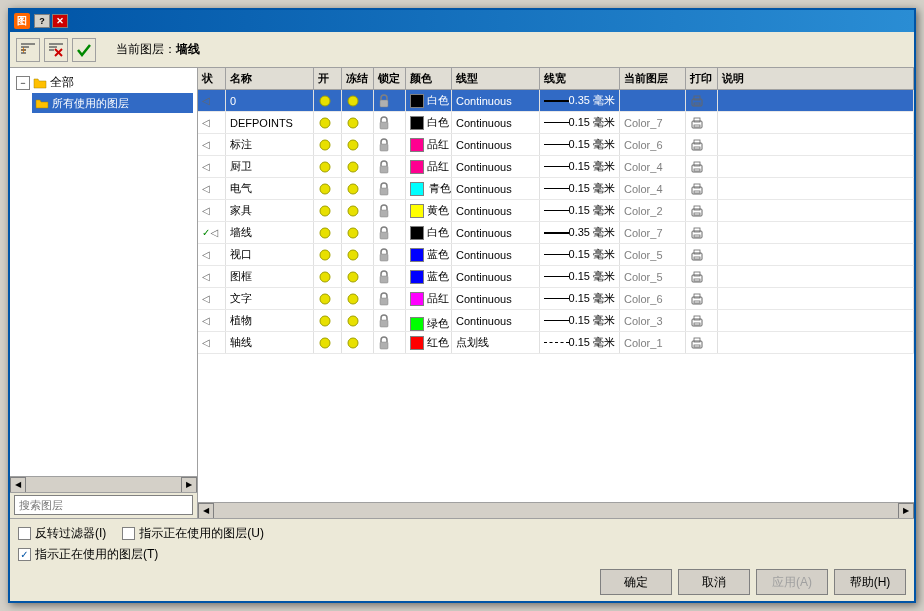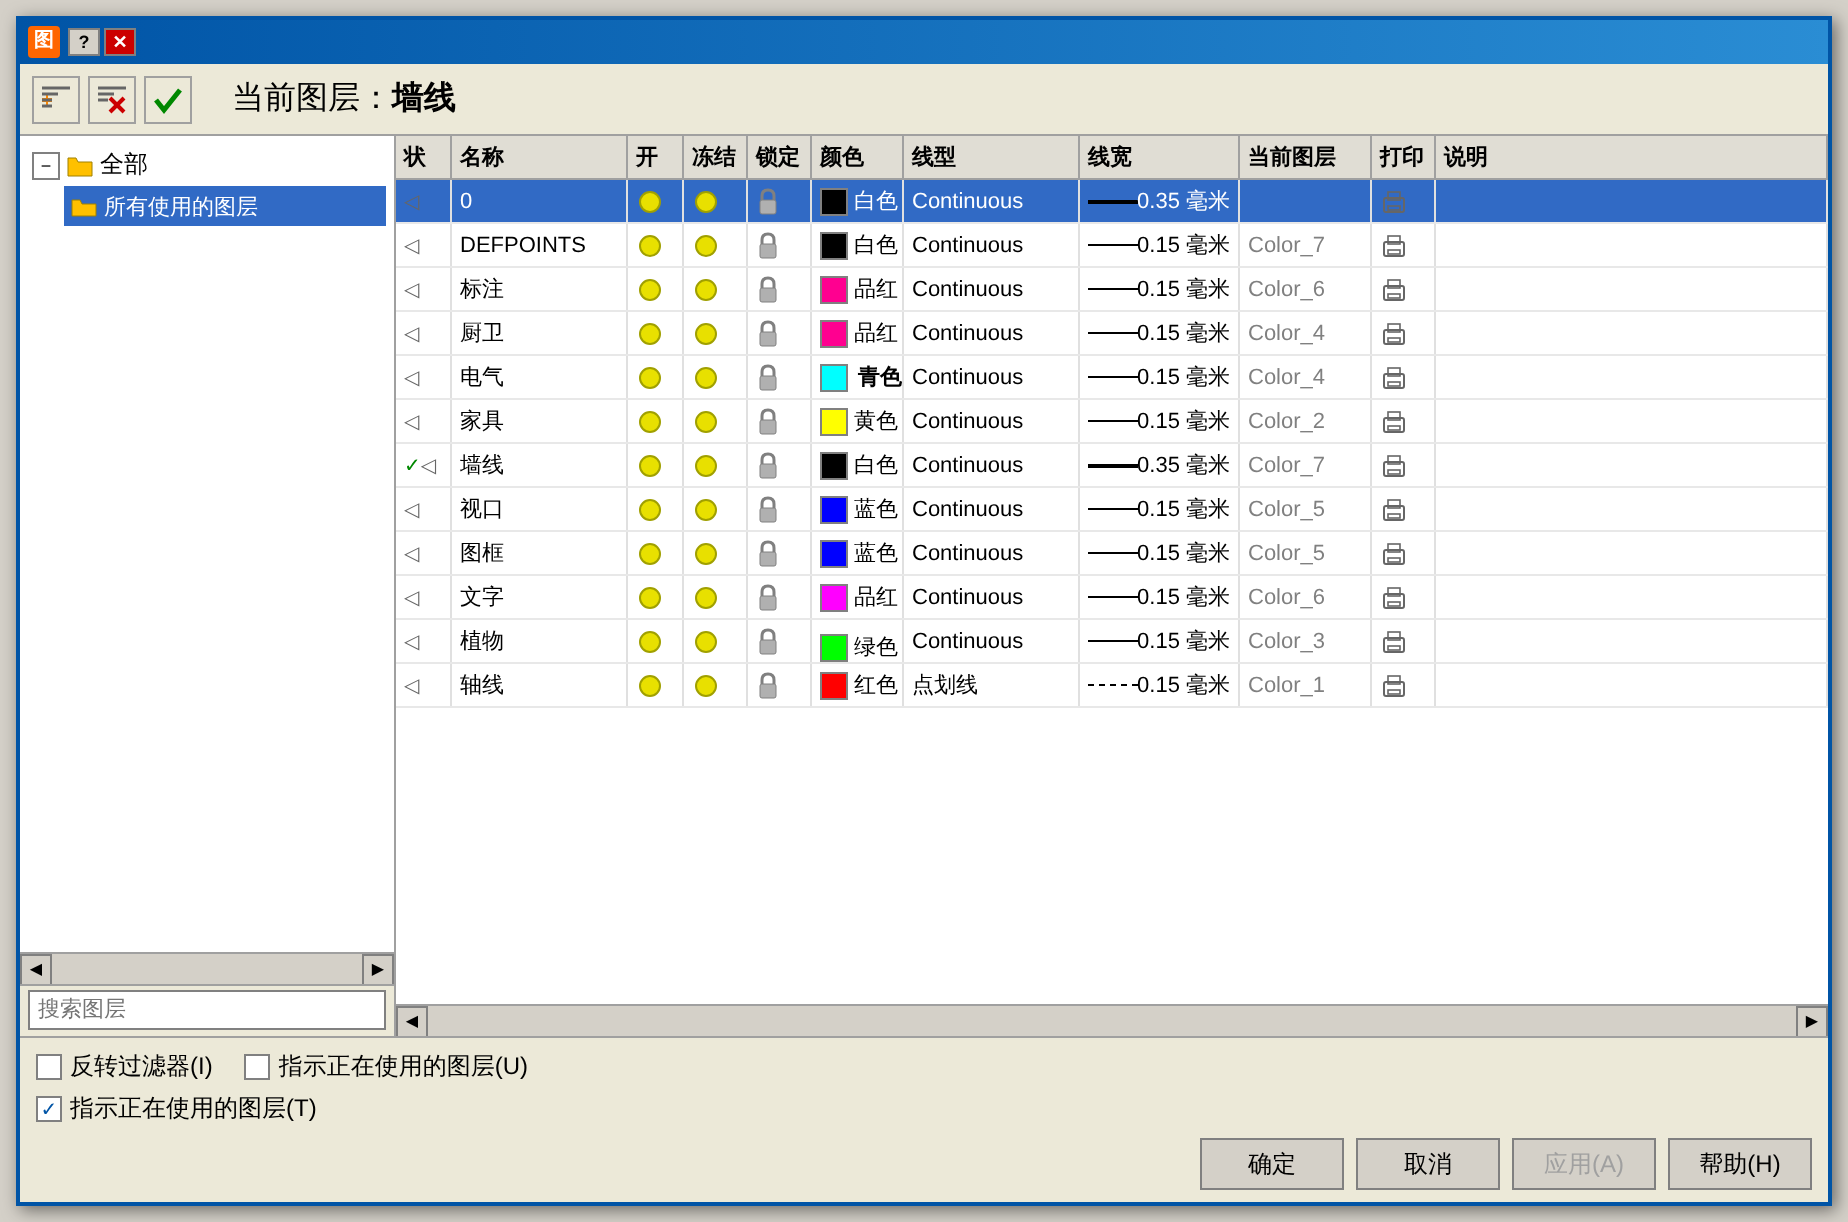--- a/index.html
+++ b/index.html
@@ -328,21 +328,21 @@
           <line x1="15" y1="8" x2="8" y2="15" stroke="#cc0000" stroke-width="2"></line>
         </svg>
       </div>
       <div class="tb-btn" title="置为当前">
         <svg width="18" height="18" viewBox="0 0 18 18">
           <polyline points="3,9 7,14 15,4" stroke="#008800" stroke-width="2.5" fill="none"></polyline>
         </svg>
       </div>
     </div>
     <div class="toolbar-right">
-      <span style="font-size:16px;">
+      <span style="font-size:12px;">
         <span>当前图层：</span><span style="font-weight:bold;">墙线</span>
       </span>
     </div>
   </div>
 
   <div class="main-content">
 
     <div class="left-panel">
       <div class="tree-area">
         <div class="tree-item">
@@ -563,21 +563,21 @@
               </svg>
             </div>
             <div class="cell" style="width: 32px;">
               <svg width="12" height="14" viewBox="0 0 12 14">
                 <rect x="2" y="6" width="8" height="7" rx="1" fill="#b0b0b0" stroke="#808080" stroke-width="0.5"></rect>
                 <path d="M3,6 L3,4 Q3,1 6,1 Q9,1 9,4 L9,6" fill="none" stroke="#808080" stroke-width="1.5"></path>
               </svg>
             </div>
             <div class="cell" style="width: 46px;">
               <span class="color-swatch" style="background: rgb(0, 255, 255);"></span>
-              <span style="margin-left: 5px; font-weight: bold;">青色</span>
+              <span style="margin-left: 5px;">青色</span>
             </div>
             <div class="cell" style="width: 88px;">Continuous</div>
             <div class="cell" style="width: 80px;">
               <span style="display: inline-block; width: 30px; height: 1px; background: rgb(0, 0, 0); vertical-align: middle;"></span>
               <span> 0.15 毫米</span>
             </div>
             <div class="cell" style="width: 66px; color: rgb(128, 128, 128);">Color_4</div>
             <div class="cell" style="width: 32px;">
               <svg width="14" height="14" viewBox="0 0 14 14">
                 <rect x="2" y="5" width="10" height="7" rx="1" fill="none" stroke="#666" stroke-width="1"></rect>

